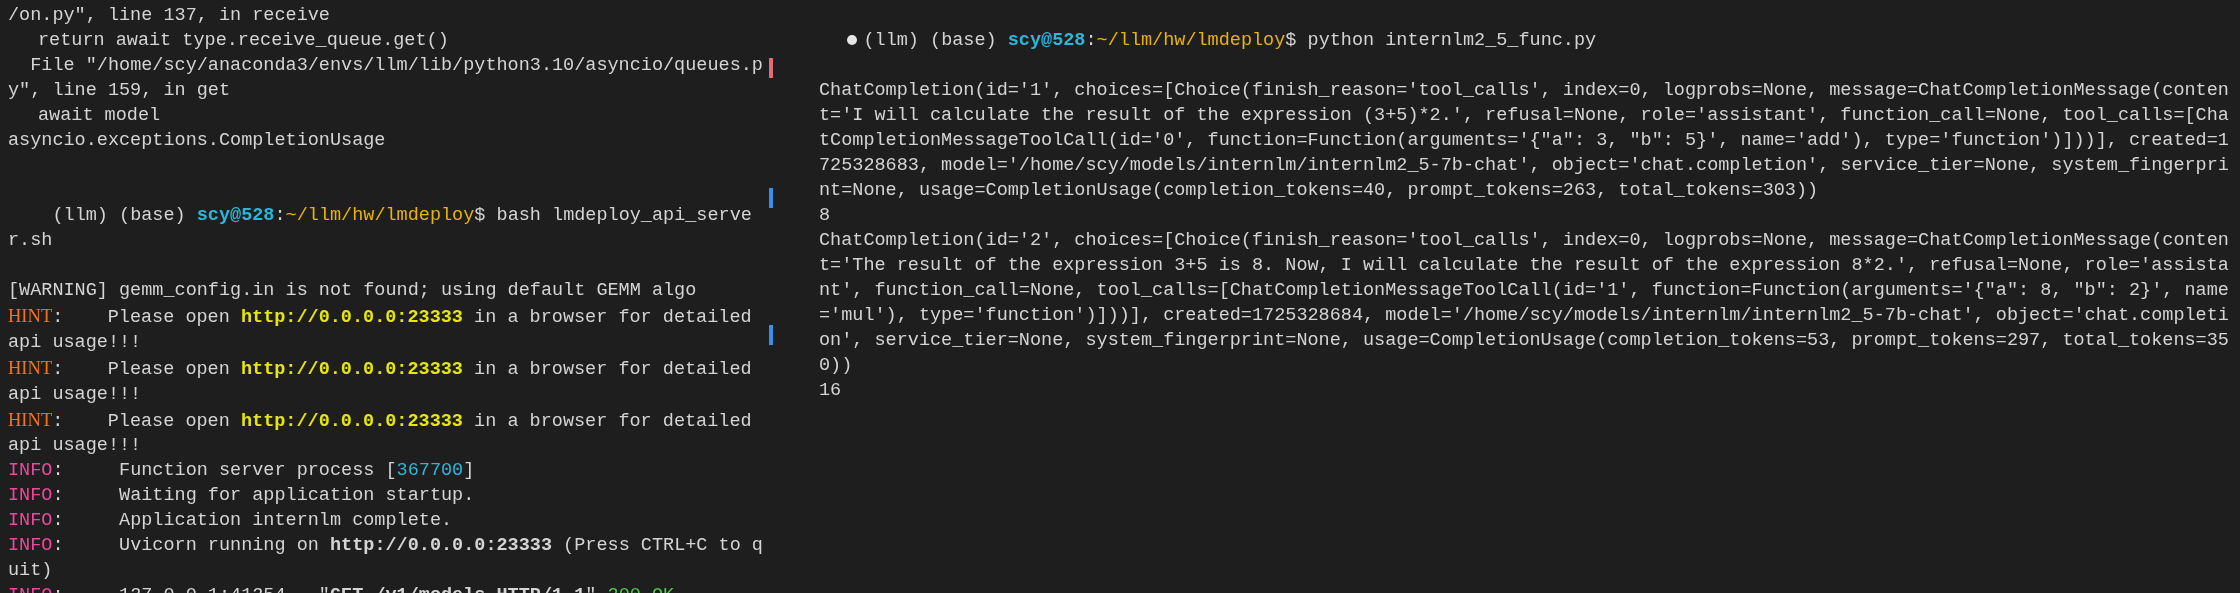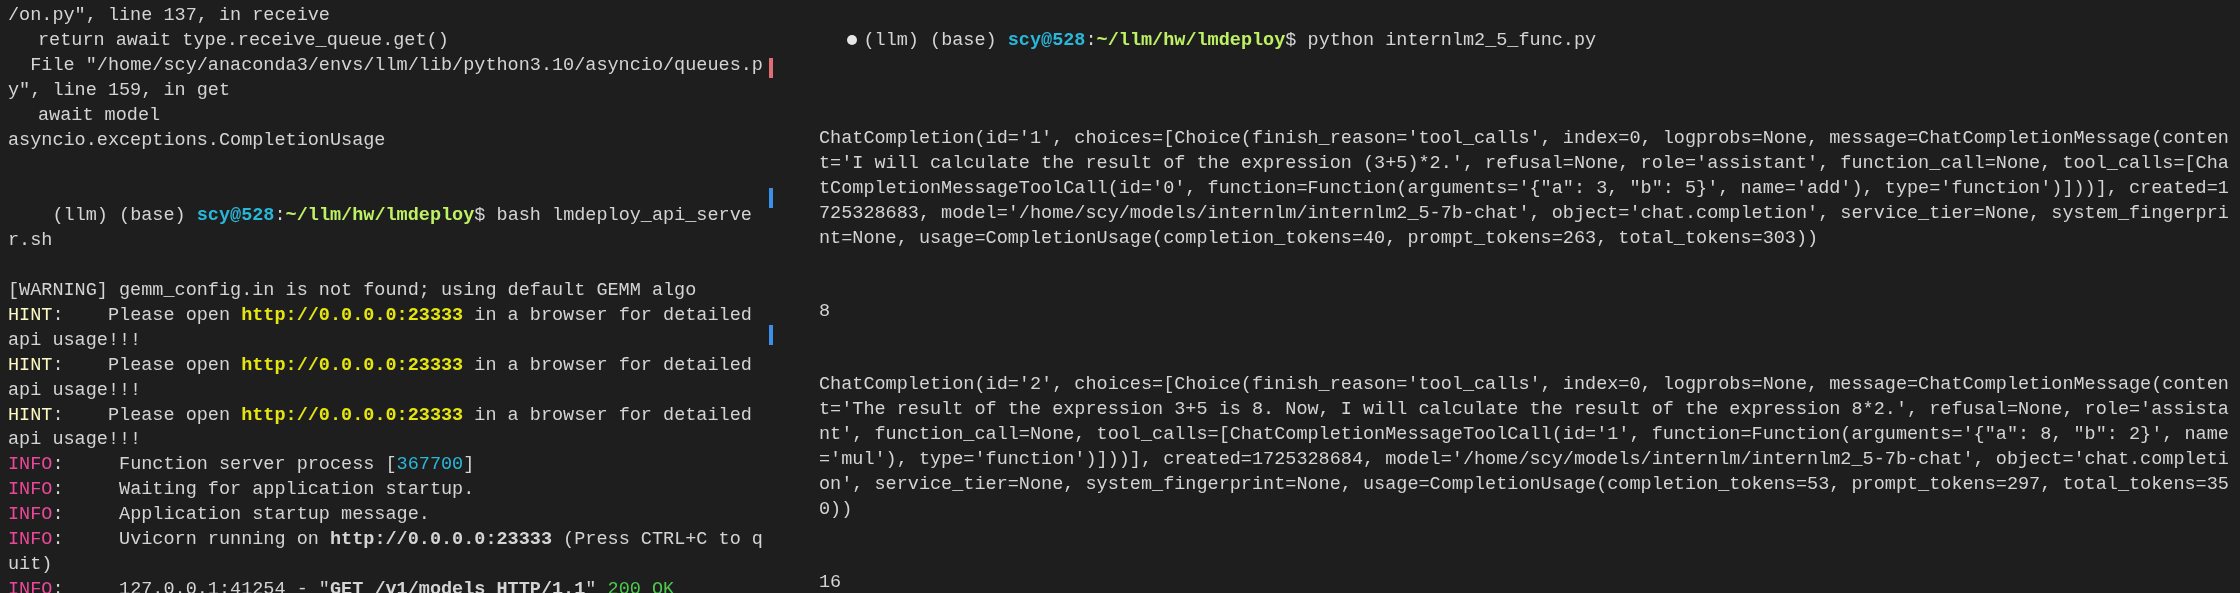--- a/index.html
+++ b/index.html
@@ -37,25 +37,25 @@
       position: relative;
       flex-shrink: 0;
     }
     .line {
       white-space: pre-wrap;
       word-break: break-all;
     }
     .green { color: #ec4899; }
     .cyan { color: #29b8db; }
     .yellow { color: #e5e510; font-weight: bold; }
-    .white { color: #fef9c3; }
+    .white { color: #f97316; font-family: Liberation Serif, serif; }
     .gray { color: #d4d4d4; }
     .bold { font-weight: bold; }
     .prompt-user { color: #29b8db; font-weight: bold; }
-    .prompt-path { color: #bef264; font-weight: bold; }
+    .prompt-path { color: #eab308; font-weight: normal; }
     .prompt-dollar { color: #d4d4d4; }
     .http-ok { color: #4ec94e; }
     .marker {
       position: absolute;
       right: 2px;
       width: 4px;
       height: 20px;
     }
     .marker-red { background: #e06c75; }
     .marker-blue { background: #3b8eea; }
@@ -71,42 +71,42 @@
     .circle {
       display: inline-block;
       width: 10px;
       height: 10px;
       border-radius: 50%;
       border: 1px solid #888;
       margin-right: 6px;
       vertical-align: middle;
     }
     .indent { padding-left: 30px; }
-    .indent2 { padding-left: 16px; margin-top: 48px; }
+    .indent2 { padding-left: 16px; }
   </style>
 </head>
 <body>
 
 <div class="pane pane-left">
   <div class="line">/on.py", line 137, in receive</div>
   <div class="line indent">return await type.receive_queue.get()</div>
   <div class="line">  File "/home/scy/anaconda3/envs/llm/lib/python3.10/asyncio/queues.py", line 159, in get</div>
   <div class="line indent">await model</div>
   <div class="line">asyncio.exceptions.CompletionUsage</div>
   <div class="line">&nbsp;</div>
   <div class="line">
     <span class="gray">(llm) (base) </span><span class="prompt-user">scy@528</span><span class="gray">:</span><span class="prompt-path">~/llm/hw/lmdeploy</span><span class="prompt-dollar">$</span><span> bash lmdeploy_api_server.sh</span>
   </div>
   <div class="line">[WARNING] gemm_config.in is not found; using default GEMM algo</div>
   <div class="line"><span class="white">HINT</span><span>:    Please open </span><span class="yellow">http://0.0.0.0:23333</span><span> in a browser for detailed api usage!!!</span></div>
   <div class="line"><span class="white">HINT</span><span>:    Please open </span><span class="yellow">http://0.0.0.0:23333</span><span> in a browser for detailed api usage!!!</span></div>
   <div class="line"><span class="white">HINT</span><span>:    Please open </span><span class="yellow">http://0.0.0.0:23333</span><span> in a browser for detailed api usage!!!</span></div>
   <div class="line"><span class="green">INFO</span><span>:     Function server process [</span><span class="cyan">367700</span><span>]</span></div>
   <div class="line"><span class="green">INFO</span><span>:     Waiting for application startup.</span></div>
-  <div class="line"><span class="green">INFO</span><span>:     Application startup message.</span></div>
+  <div class="line"><span class="green">INFO</span><span>:     Application internlm complete.</span></div>
   <div class="line"><span class="green">INFO</span><span>:     Uvicorn running on </span><span class="bold">http://0.0.0.0:23333</span><span> (Press CTRL+C to quit)</span></div>
   <div class="line"><span class="green">INFO</span><span>:     127.0.0.1:41254 - "</span><span class="bold">GET /v1/models HTTP/1.1</span><span>" </span><span class="http-ok">200 OK</span></div>
 
   <div class="marker marker-red" style="top:58px"></div>
   <div class="marker marker-blue" style="top:188px"></div>
   <div class="marker marker-blue" style="top:325px"></div>
 </div>
 
 <div class="divider"></div>
 

